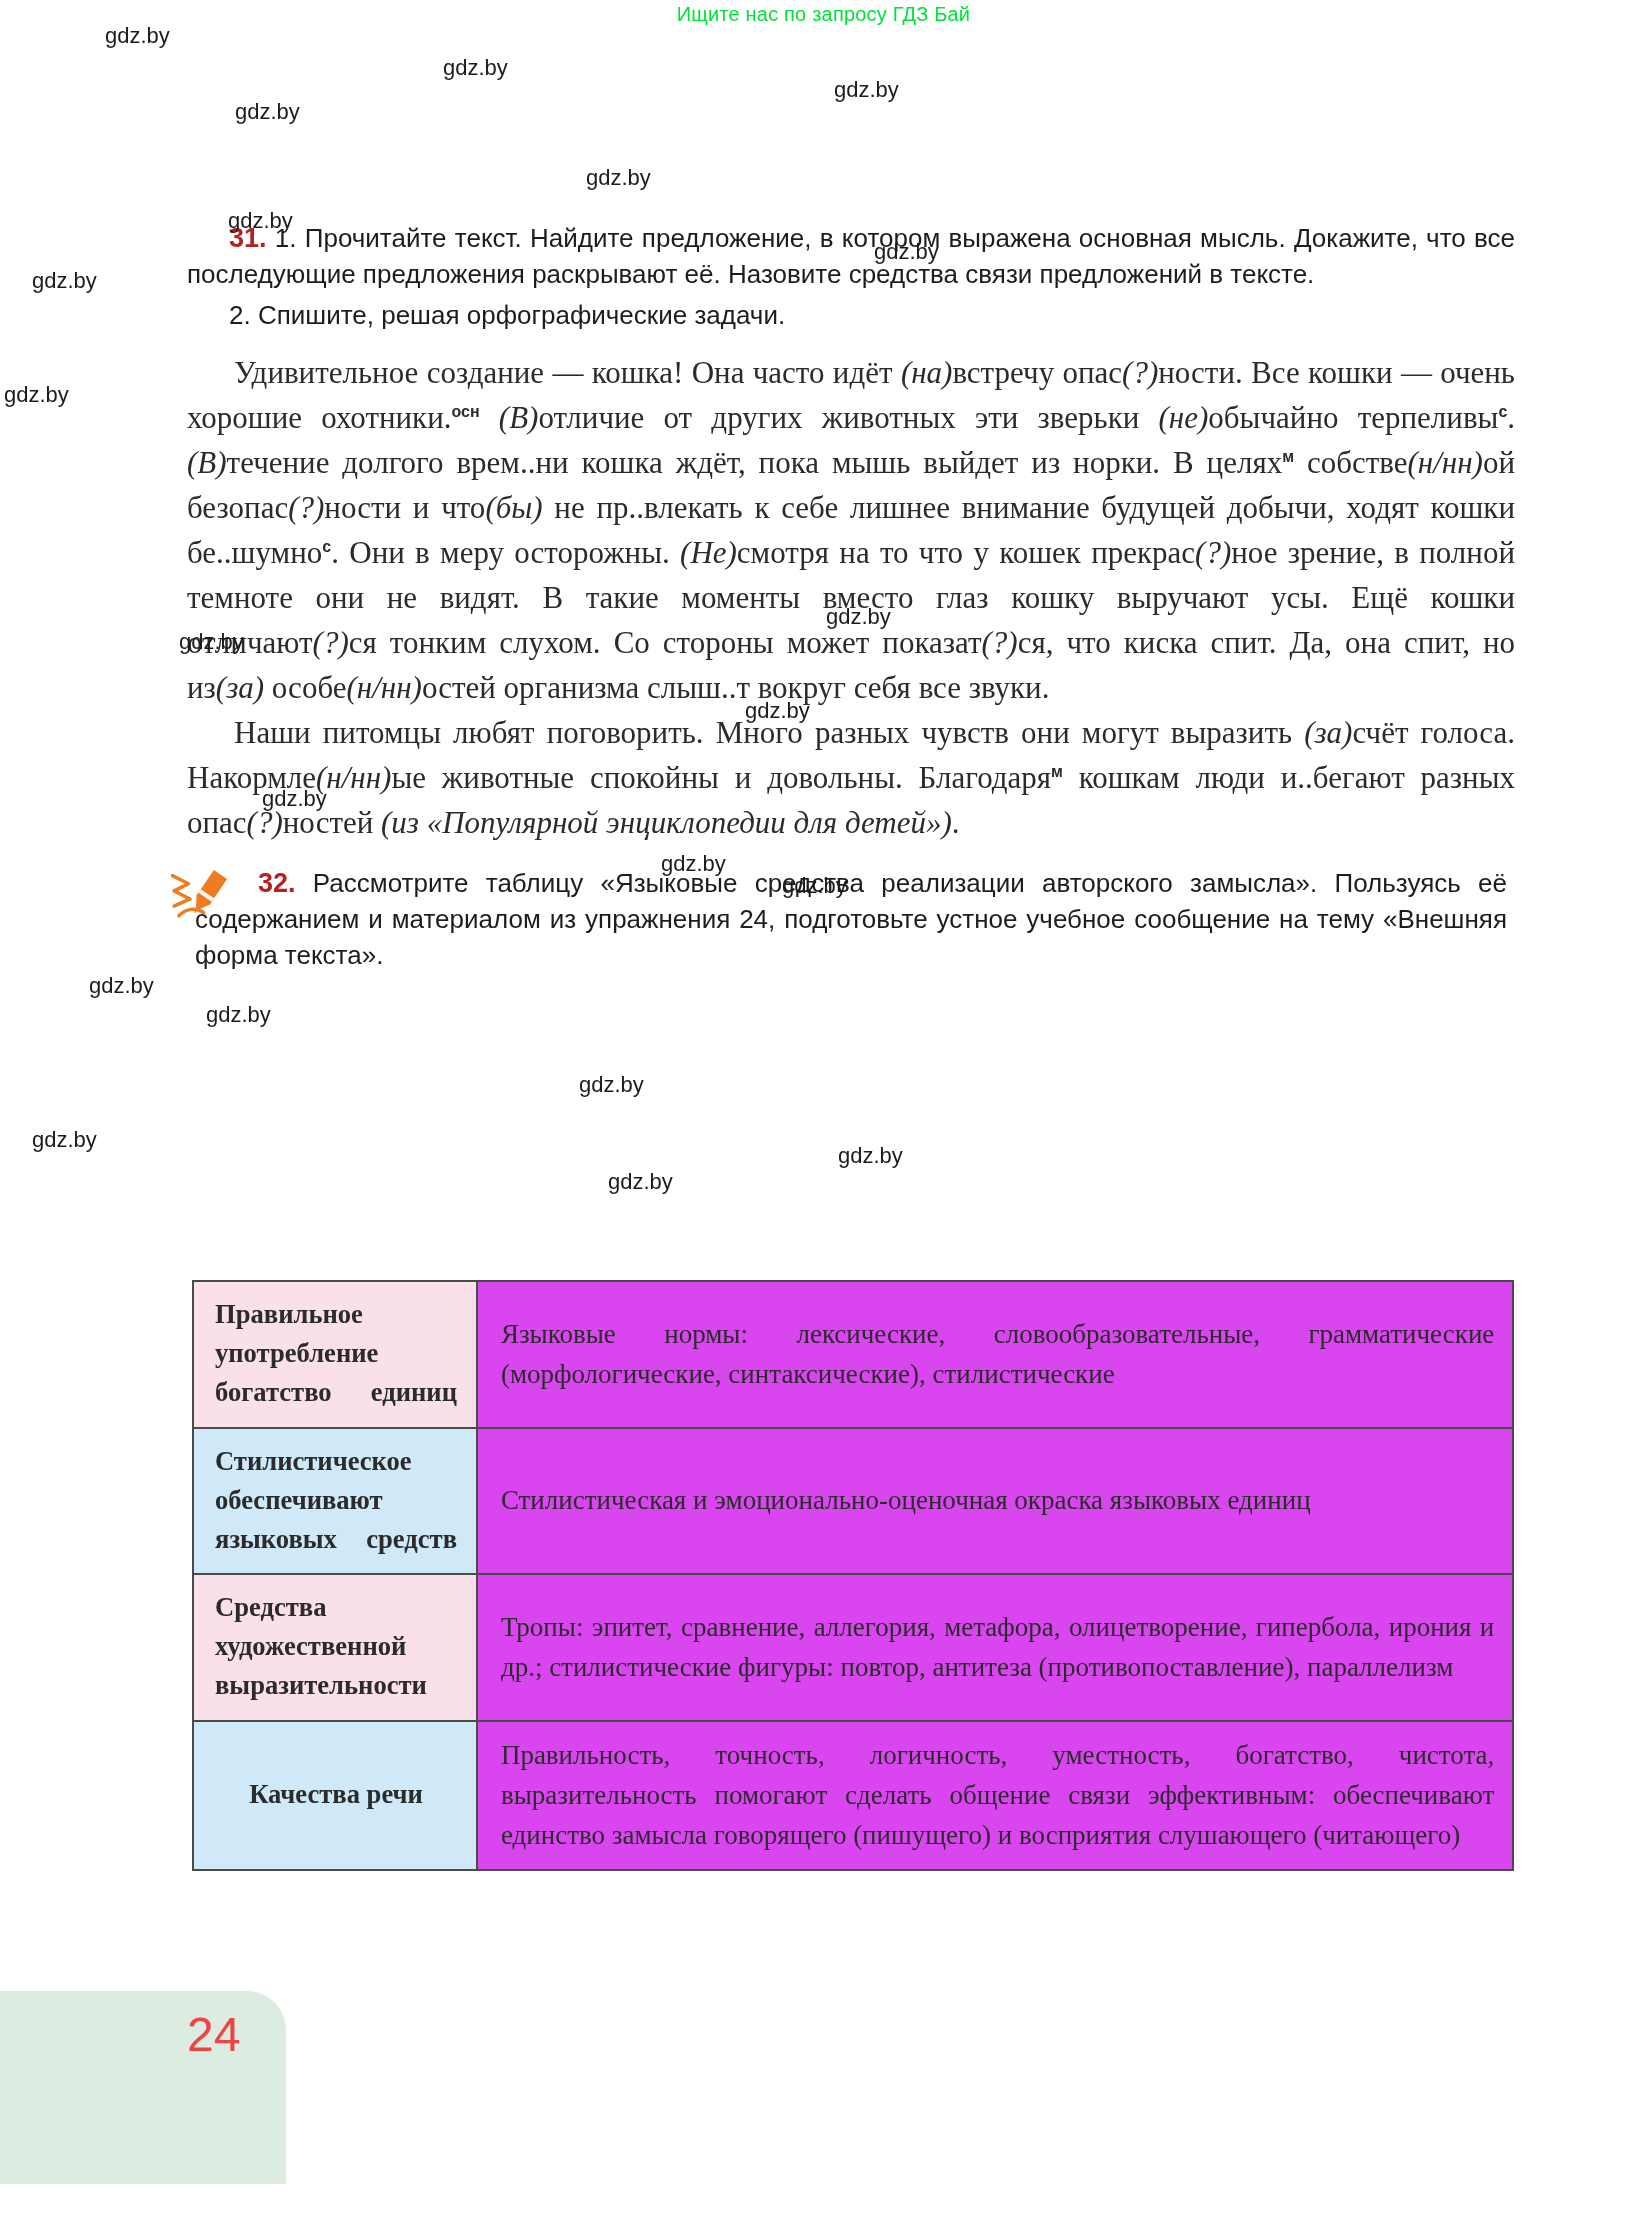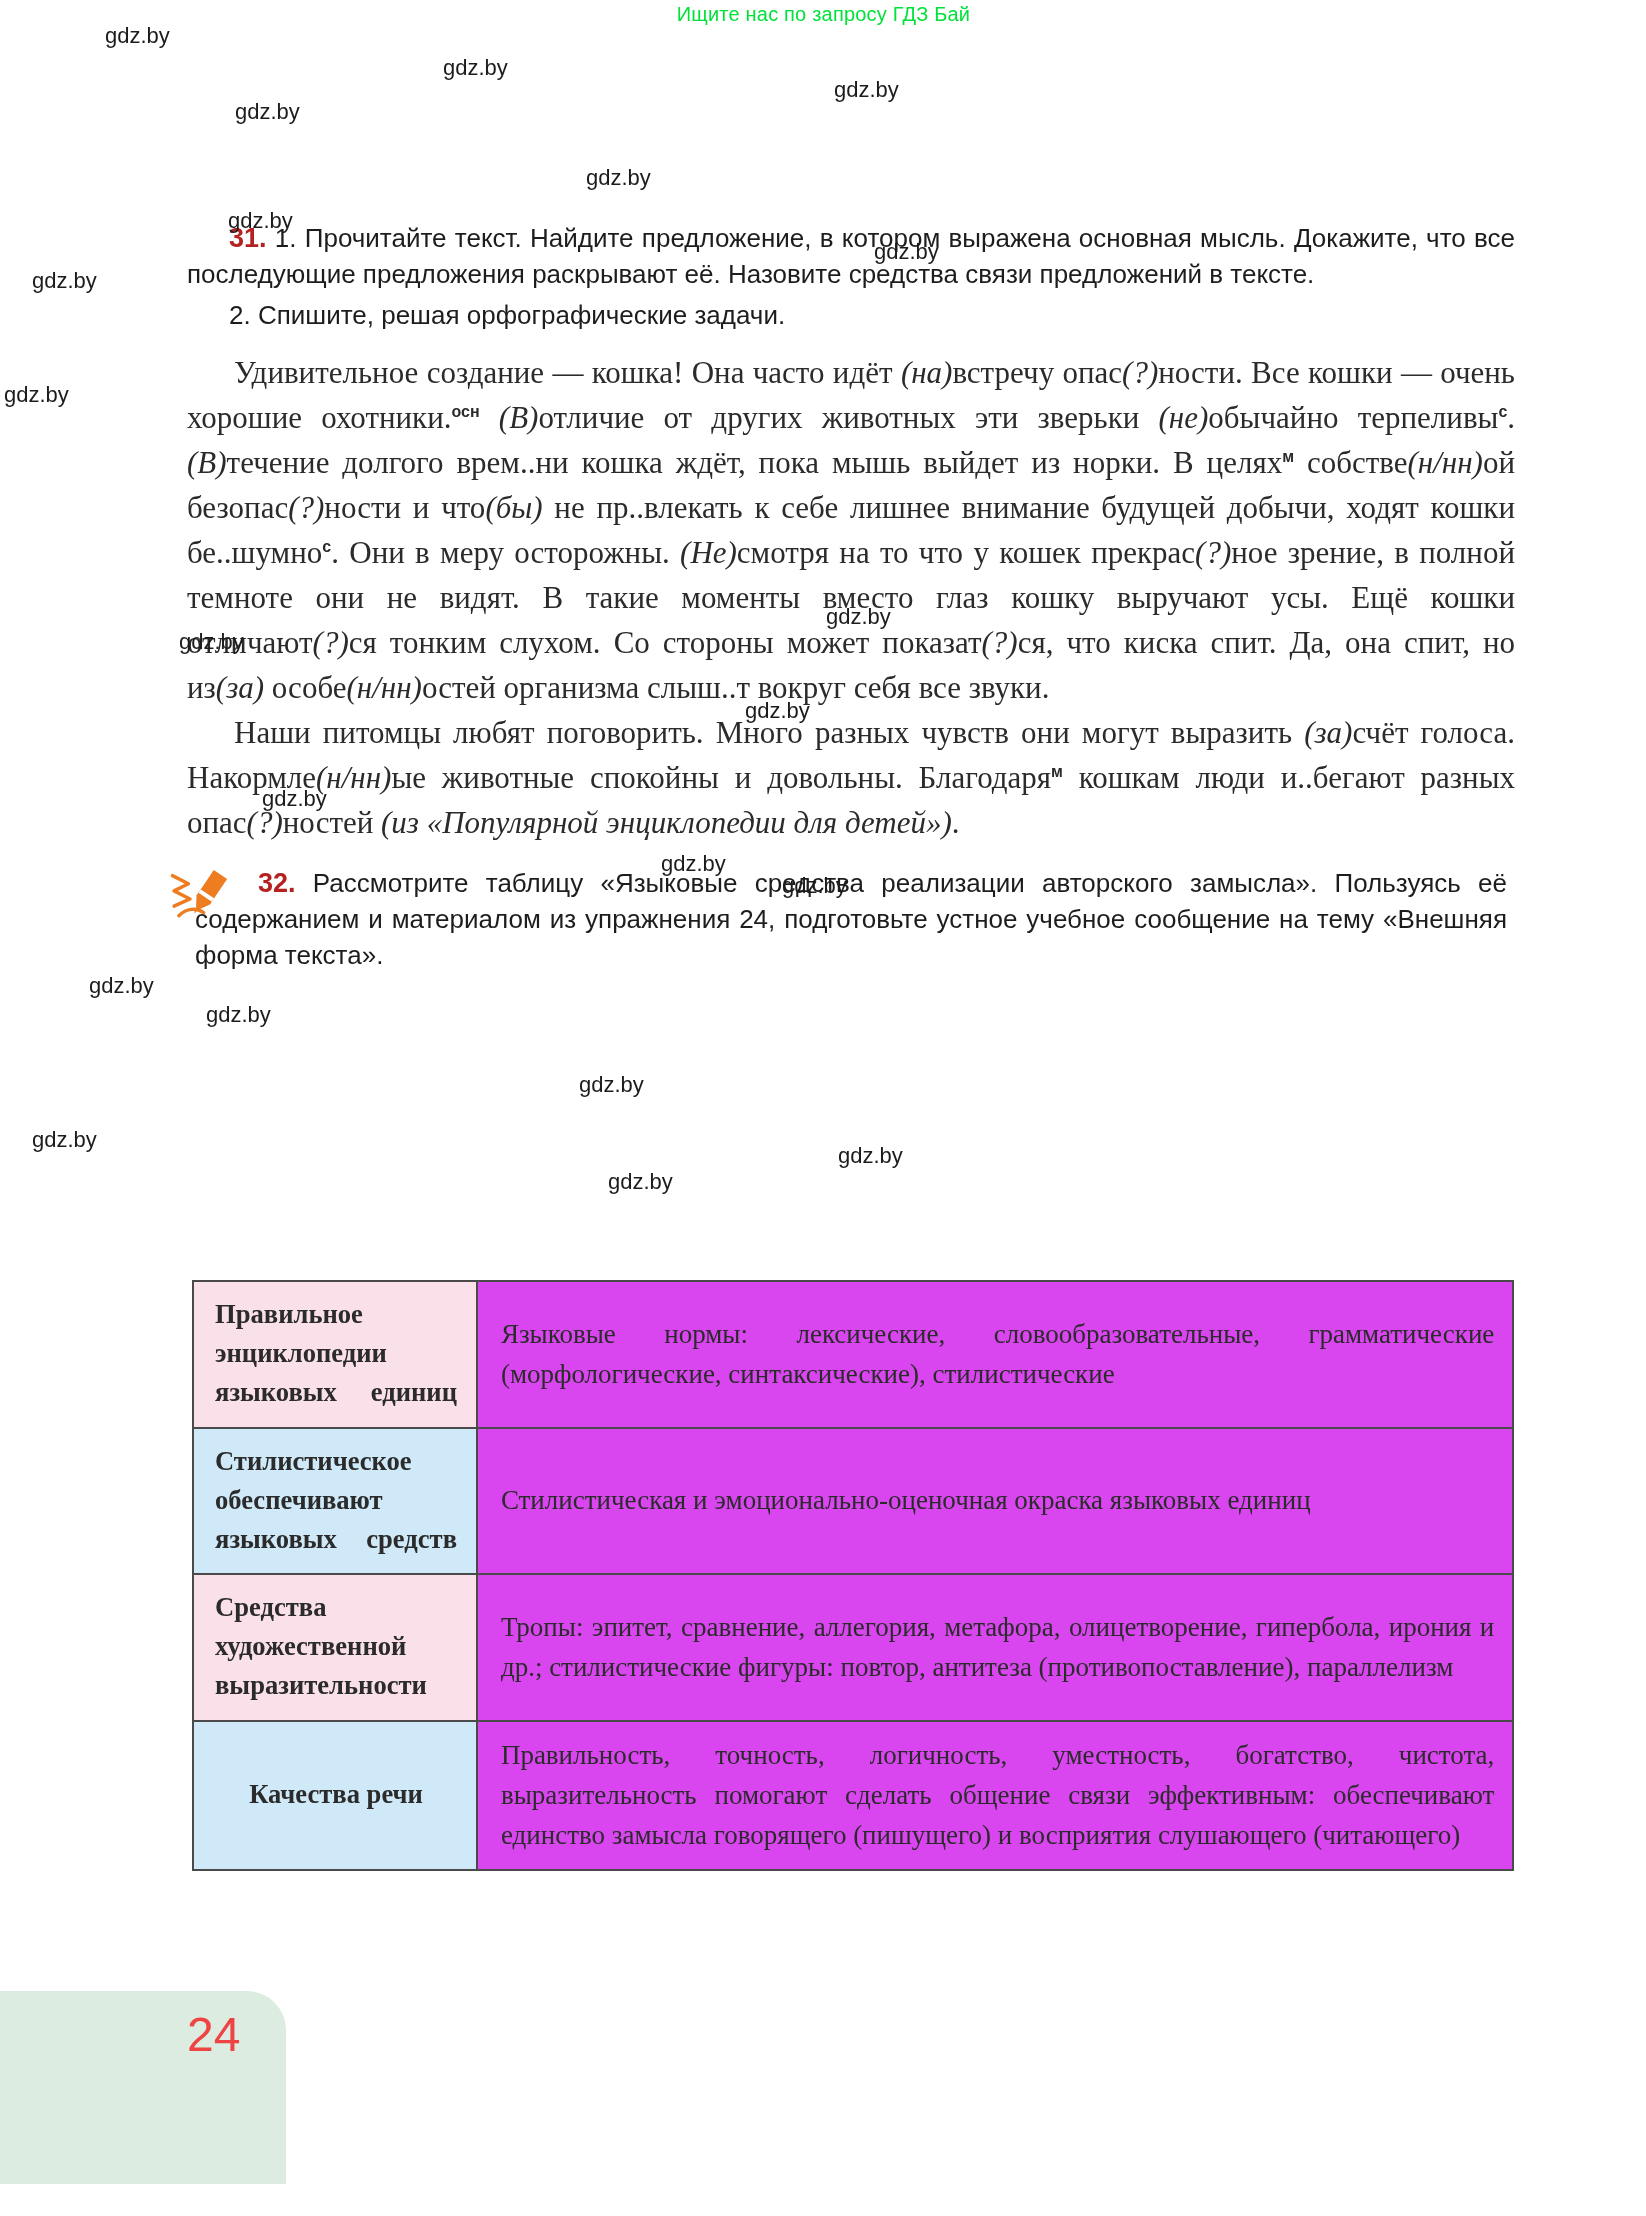--- a/index.html
+++ b/index.html
@@ -240,21 +240,21 @@
         </g>
       </svg>
       <p class="task" style="text-indent:63px; margin:8px;"><span class="ex-num">32.</span> <span>Рассмотрите таблицу «Языковые средства реализации авторского замысла». Пользуясь её содержанием и материалом из упражнения 24, подготовьте устное учебное сообщение на тему «Внешняя форма текста».</span></p>
     </div>
 
   </div>
 
   <table class="lang-table">
     <tbody>
       <tr class="row-pink">
-        <td class="term">Правильное энциклопедии языковых единиц</td>
+        <td class="term">Правильное употребление богатство единиц</td>
         <td class="desc">Языковые нормы: лексические, словообразовательные, грамматические (морфологические, синтаксические), стилистические</td>
       </tr>
       <tr class="row-blue">
         <td class="term">Стилистическое обеспечивают языковых средств</td>
         <td class="desc">Стилистическая и эмоционально-оценочная окраска языковых единиц</td>
       </tr>
       <tr class="row-pink">
         <td class="term">Средства художественной выразительности</td>
         <td class="desc">Тропы: эпитет, сравнение, аллегория, метафора, олицетворение, гипербола, ирония и др.; стилистические фигуры: повтор, антитеза (противопоставление), параллелизм</td>
       </tr>

